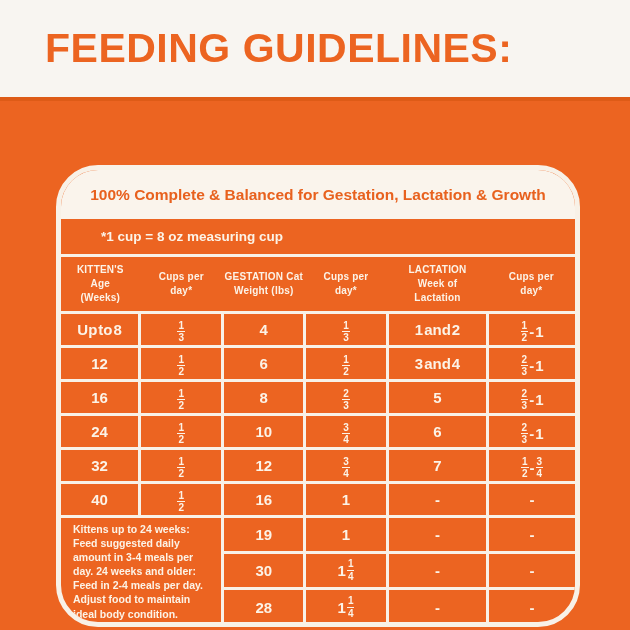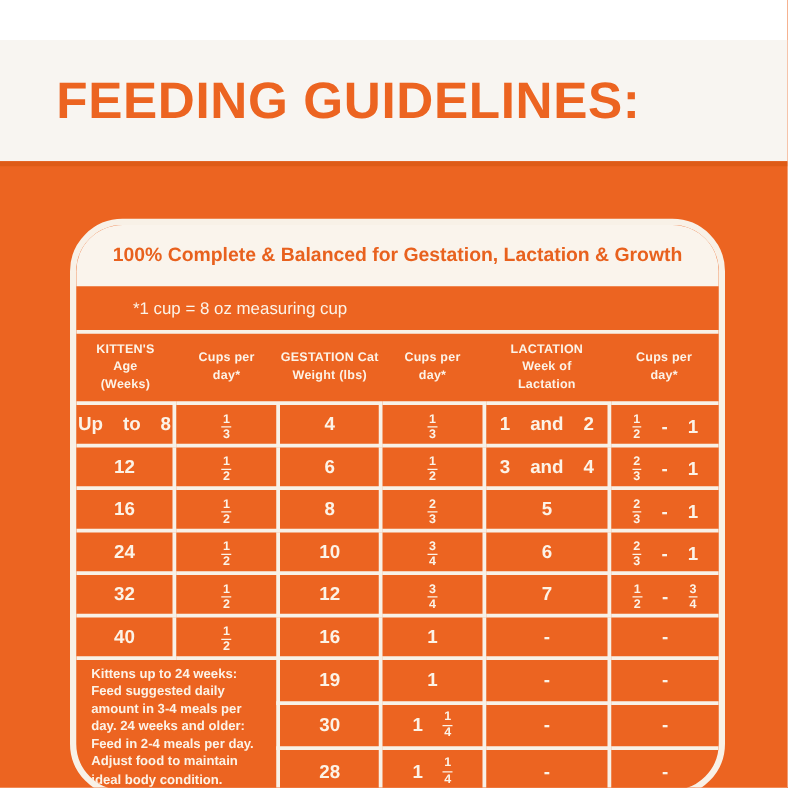--- a/index.html
+++ b/index.html
@@ -8,35 +8,34 @@
     width: 630px; height: 630px;
     font-family: "Liberation Sans", sans-serif;
     background: #ffffff;
     overflow: hidden;
   }
   .top-strip {
     height: 97px;
     background: var(--top_bg, #F8F5F1);
     display: flex; align-items: center;
     padding-left: 45px;
-    margin-top: 32px;
   }
   .page-title {
     margin: 0;
     font-size: 41px;
     font-weight: bold;
     color: var(--orange, #EC6421);
     letter-spacing: 0.5px;
     white-space: nowrap;
   }
   .orange-area {
     height: 533px;
     background: var(--orange, #EC6421);
     border-top: 4px solid var(--orange_dark, #DE5B17);
-    padding-top: 42px;
+    padding-top: 64px;
   }
   .card {
     width: 524px; height: 462px;
     margin-left: 56px;
     background: var(--orange, #EC6421);
     border: 5px solid var(--cream, #F8F1E7);
     border-radius: 42px;
     overflow: hidden;
   }
   .card-header {
@@ -44,21 +43,21 @@
     background: var(--cream_bg, #FAF4EC);
     color: var(--header_text, #E8611E);
     display: flex; align-items: center; justify-content: center;
     font-weight: bold; font-size: 15.5px;
   }
   .info-row {
     height: 38px;
     display: flex;
     border-bottom: 3px solid var(--cream, #F8F1E7);
     color: var(--cream_text, #FCF3E7);
-    font-weight: normal; font-size: 13.5px; gap: 48px;
+    font-weight: bold; font-size: 13.5px; gap: 48px;
   }
   .info-row > div { display: flex; align-items: center; justify-content: center; }
   .info-left  { width: 51%; }
   .info-right { width: 49%; }
   table.feeding {
     width: 100%;
     border-collapse: collapse;
     border: hidden;
     table-layout: fixed;
     color: var(--cream_text, #FCF3E7);
@@ -70,21 +69,21 @@
     white-space: pre-line; line-height: 1.4;
     text-align: center; vertical-align: middle;
     border-bottom: 3px solid var(--cream, #F8F1E7);
   }
   td {
     height: 31px;
     border: 3px solid var(--cream, #F8F1E7);
     text-align: center; vertical-align: middle;
     font-weight: bold; font-size: 15px;
   }
-  .cellwrap { display: inline-flex; align-items: center; gap: 16px; }
+  .cellwrap { display: inline-flex; align-items: center; gap: 1px; }
   .frac {
     display: inline-flex; flex-direction: column; align-items: center;
     font-size: 10px; line-height: 1.15; font-weight: bold;
   }
   .frac .den { border-top: 1.5px solid var(--cream_text, #FCF3E7); padding: 0 1px; }
   .frac .num { padding: 0 1px; }
   td.note-cell {
     text-align: left;
     font-size: 10.5px; line-height: 1.35; font-weight: bold;
     padding: 4px 8px 4px 12px;

